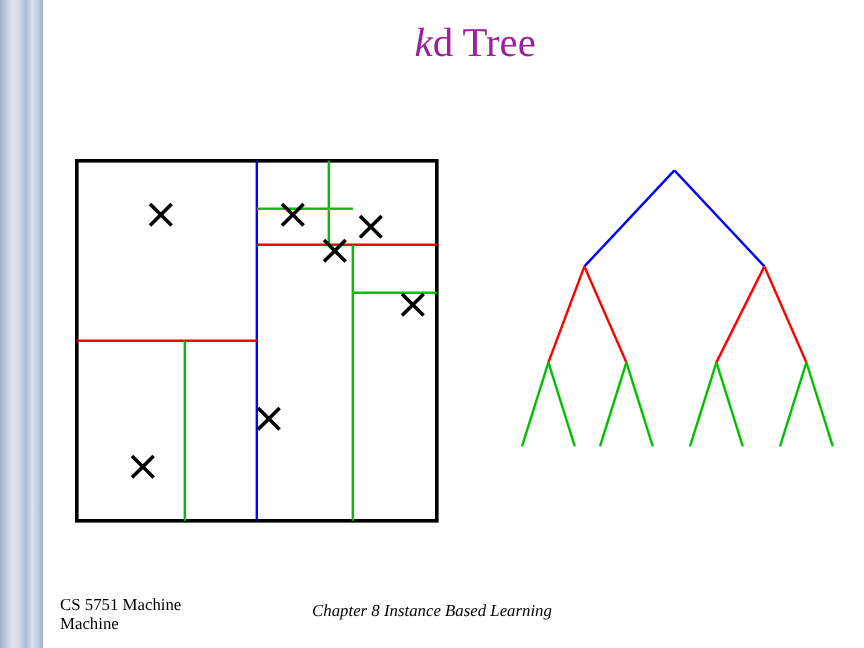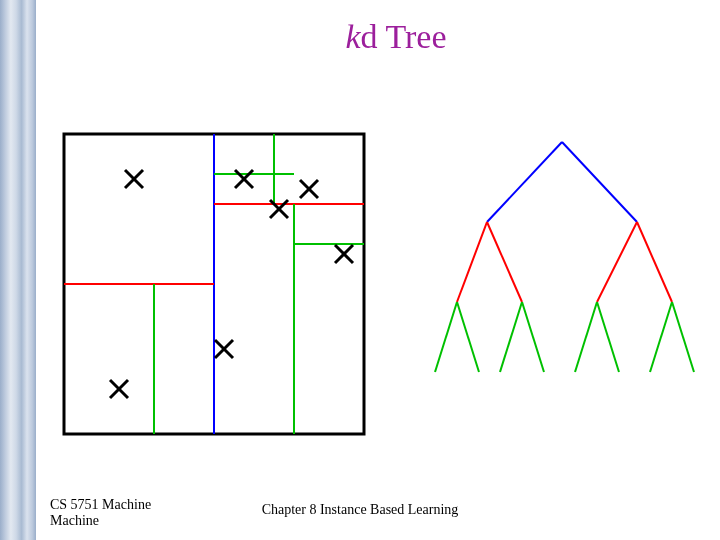--- a/index.html
+++ b/index.html
@@ -45,20 +45,21 @@
     line-height: 1.1;
   }
   .footer-center {
     position: absolute;
     left: 0;
     width: 720px;
     bottom: 22px;
     text-align: center;
     font-size: 14px;
     color: #000;
+    font-style: italic;
   }
   .diagram {
     position: absolute;
     left: 60px;
     top: 130px;
   }
   .tree {
     position: absolute;
     left: 430px;
     top: 140px;

